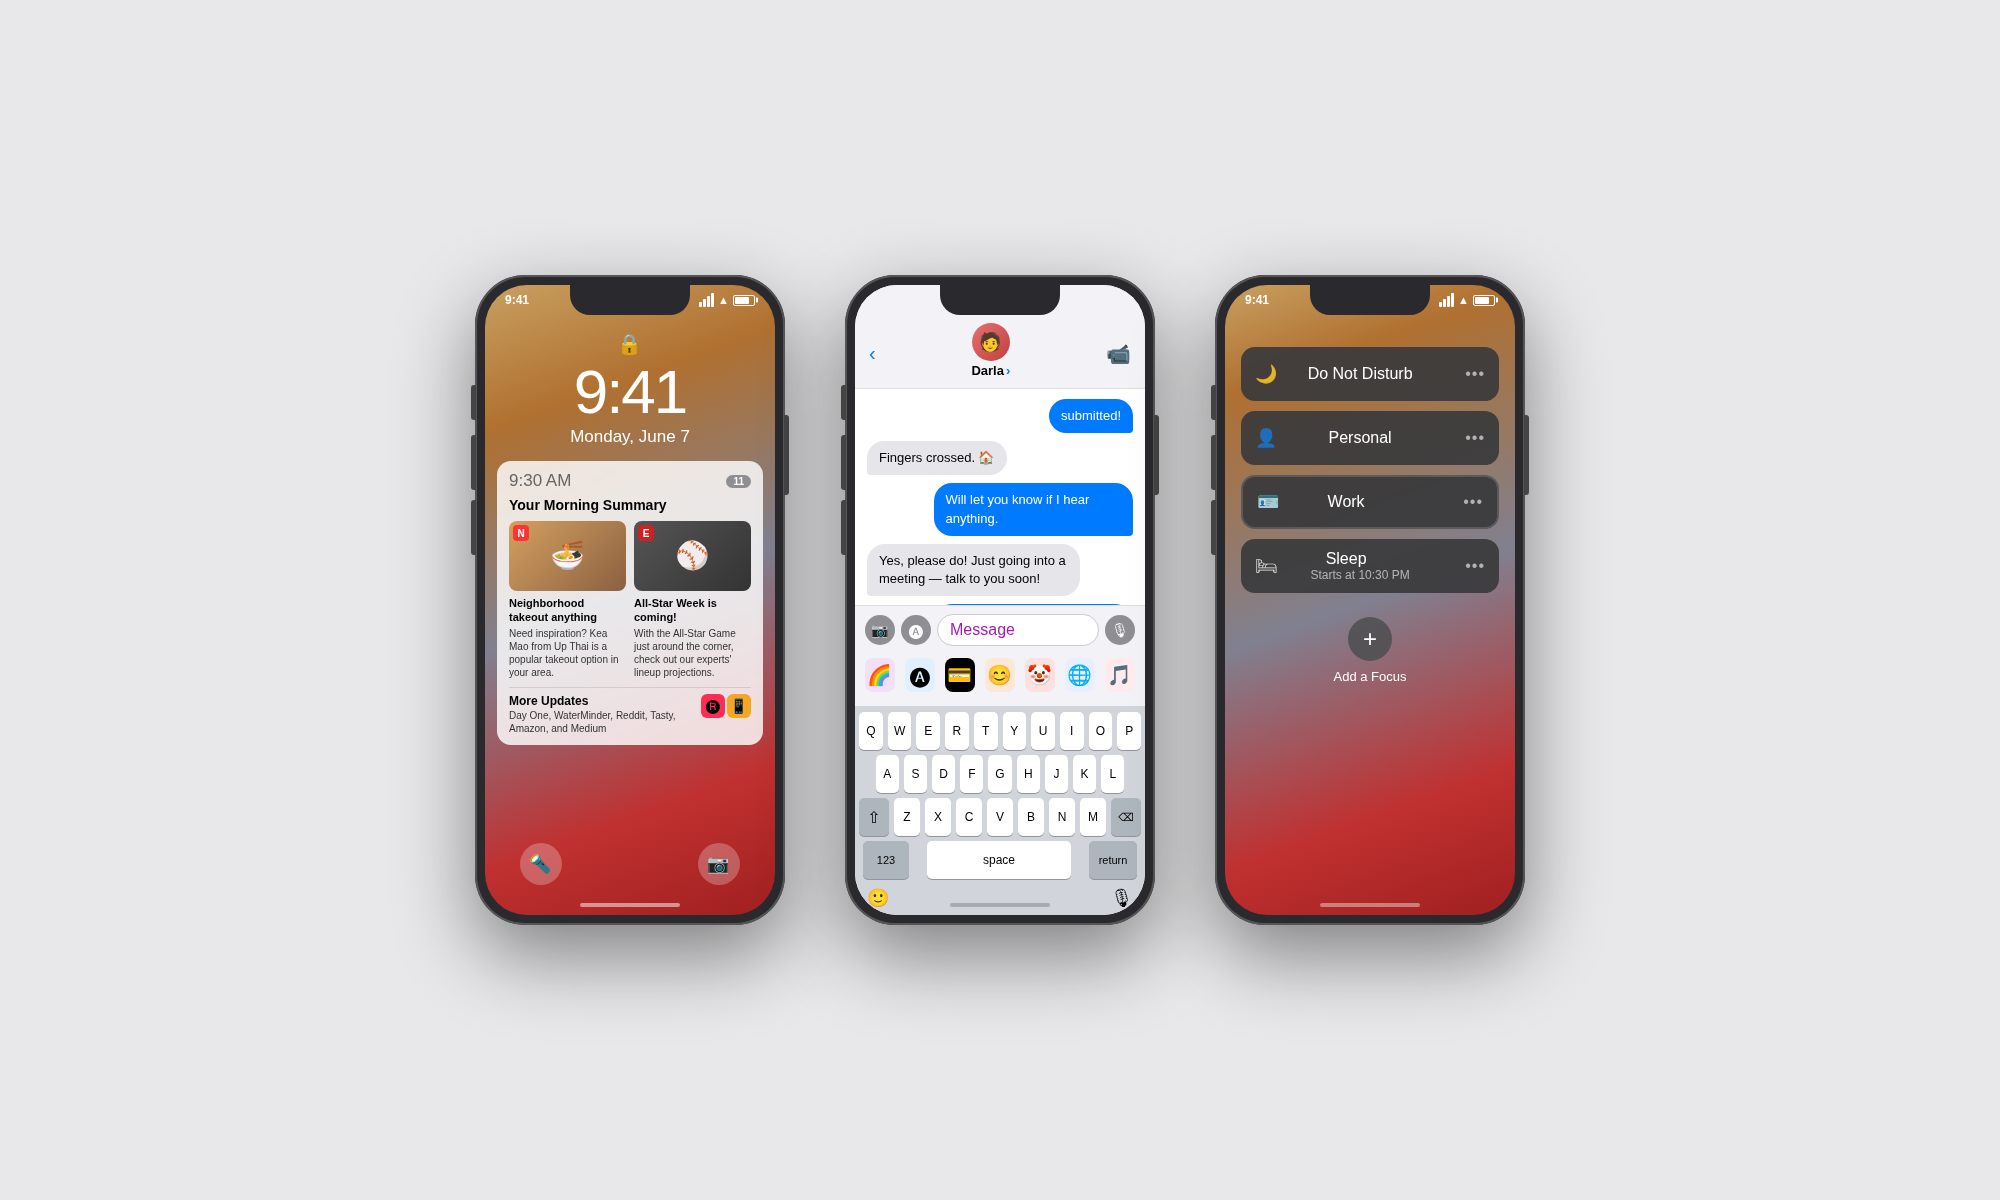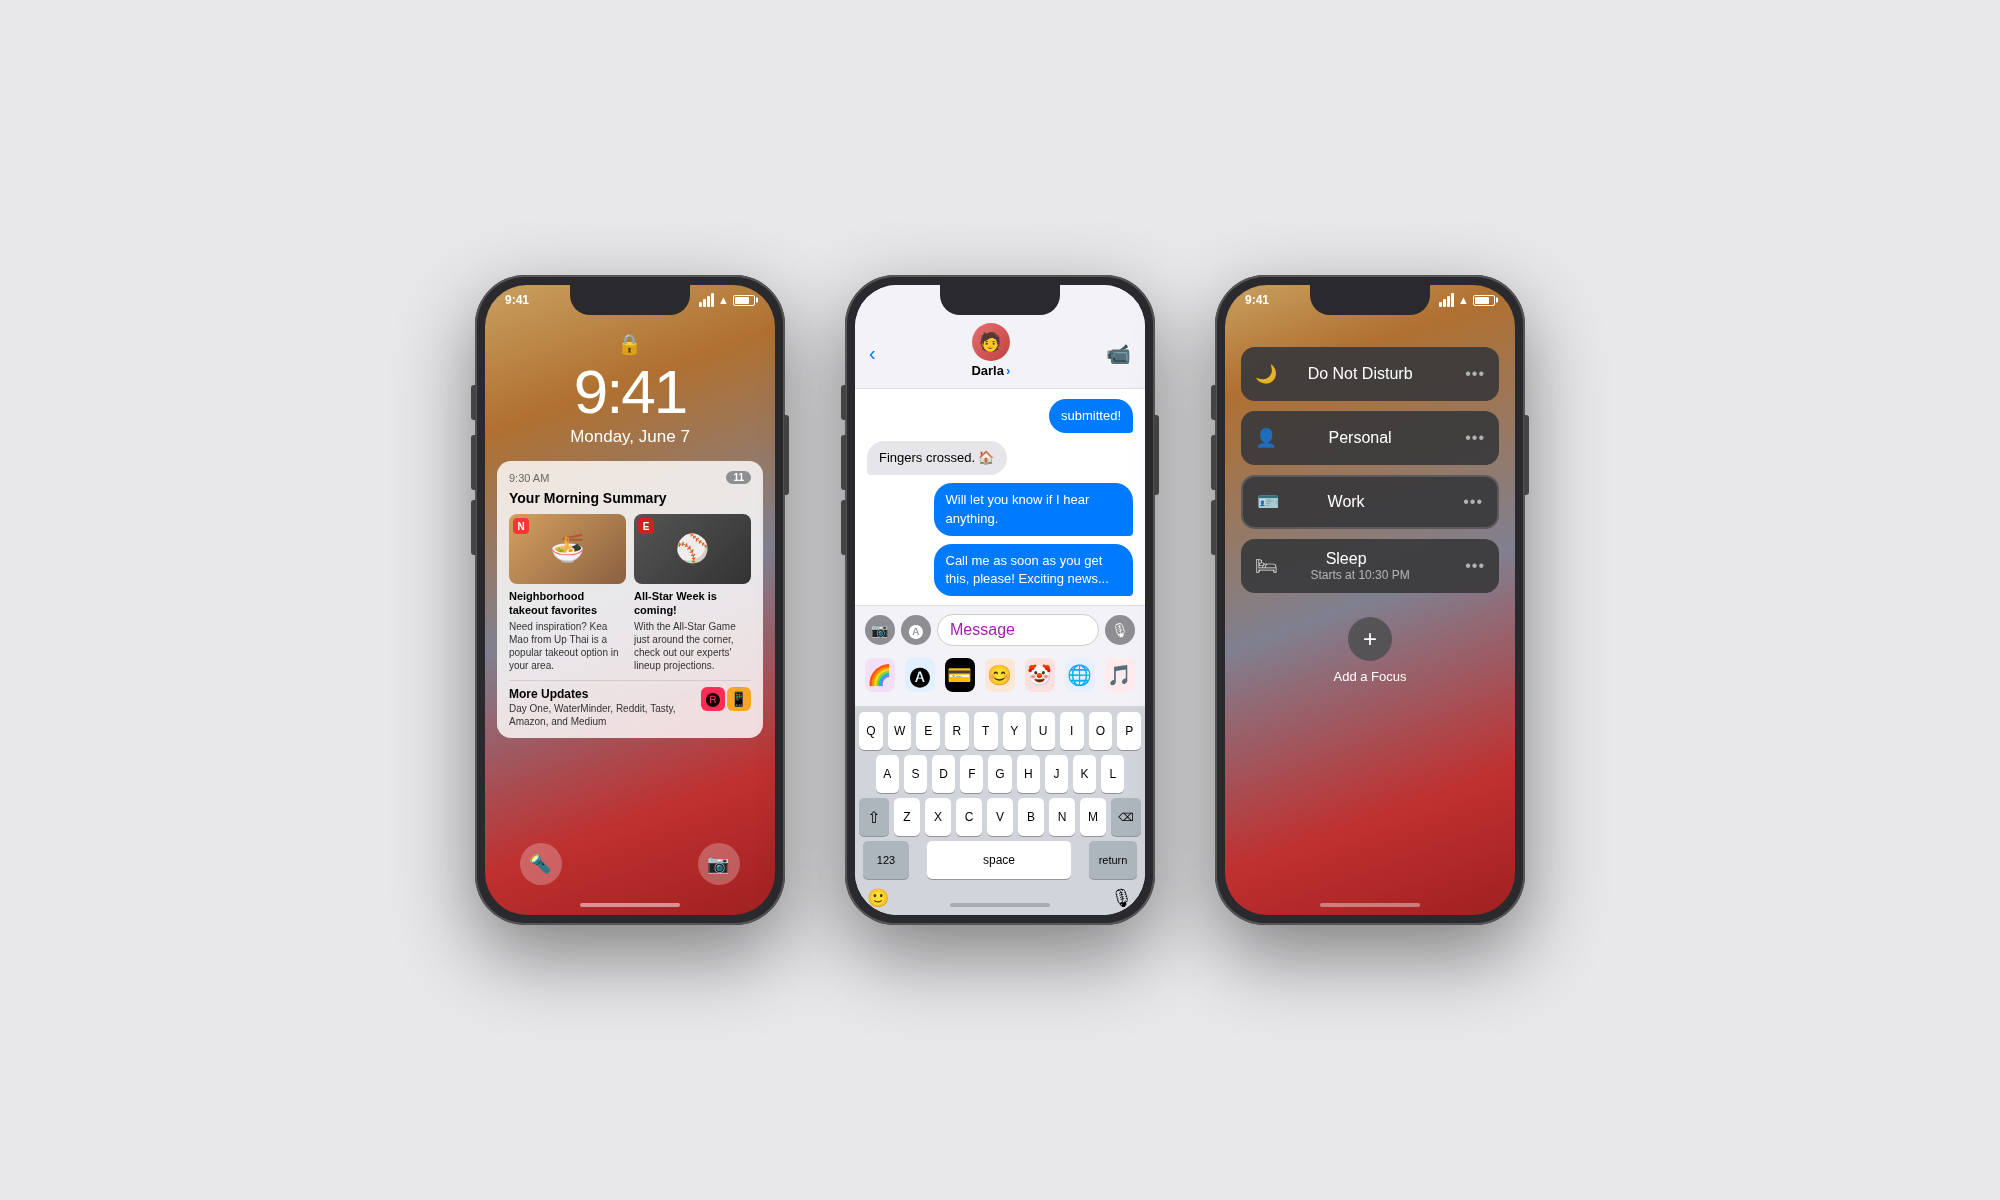--- a/index.html
+++ b/index.html
@@ -118,21 +118,21 @@
       border-radius: 14px;
       margin: 14px 12px 0;
       padding: 10px 12px;
     }
     .notif-header {
       display: flex;
       justify-content: space-between;
       align-items: center;
       margin-bottom: 6px;
     }
-    .notif-time { font-size: 11px; color: #666; }
+    .notif-time { font-size: 17px; color: #666; }
     .notif-badge {
       background: #8e8e93;
       color: white;
       font-size: 10px;
       font-weight: 600;
       border-radius: 10px;
       padding: 1px 7px;
     }
     .notif-title { font-size: 14px; font-weight: 700; margin-bottom: 8px; color: #000; }
     .news-grid { display: flex; gap: 8px; margin-bottom: 8px; }
@@ -518,21 +518,21 @@
           <span class="notif-time">9:30 AM</span>
           <span class="notif-badge">11</span>
         </div>
         <div class="notif-title">Your Morning Summary</div>
         <div class="news-grid">
           <div class="news-item">
             <div class="news-thumb news-thumb-1">
               <div class="news-logo-apple">N</div>
               <div class="food-icon">🍜</div>
             </div>
-            <div class="news-item-title">Neighborhood takeout favorites</div>
+            <div class="news-item-title">Neighborhood takeout anything</div>
             <div class="news-item-body">Need inspiration? Kea Mao from Up Thai is a popular takeout option in your area.</div>
           </div>
           <div class="news-item">
             <div class="news-thumb news-thumb-2">
               <div class="news-logo-e">E</div>
               <div class="baseball-icon">⚾</div>
             </div>
             <div class="news-item-title">All-Star Week is coming!</div>
             <div class="news-item-body">With the All-Star Game just around the corner, check out our experts' lineup projections.</div>
           </div>
@@ -580,20 +580,21 @@
         </div>
         <div style="padding-top:14px;">
           <span class="msg-video-icon">📹</span>
         </div>
       </div>
 
       <div class="messages-body">
         <div class="bubble-sent">submitted!</div>
         <div class="bubble-received">Fingers crossed. 🏠</div>
         <div class="bubble-sent">Will let you know if I hear anything.</div>
+        <div class="bubble-received">Yes, please do! Just going into a meeting — talk to you soon!</div>
         <div class="bubble-sent">Call me as soon as you get this, please! Exciting news...</div>
 
       </div>
 
       <div class="msg-input-area">
         <div class="msg-input-row">
           <div class="msg-cam-btn">📷</div>
           <div class="msg-app-btn">🅐</div>
           <div class="msg-text-input">Message</div>
           <div class="msg-audio-btn">🎙</div>

